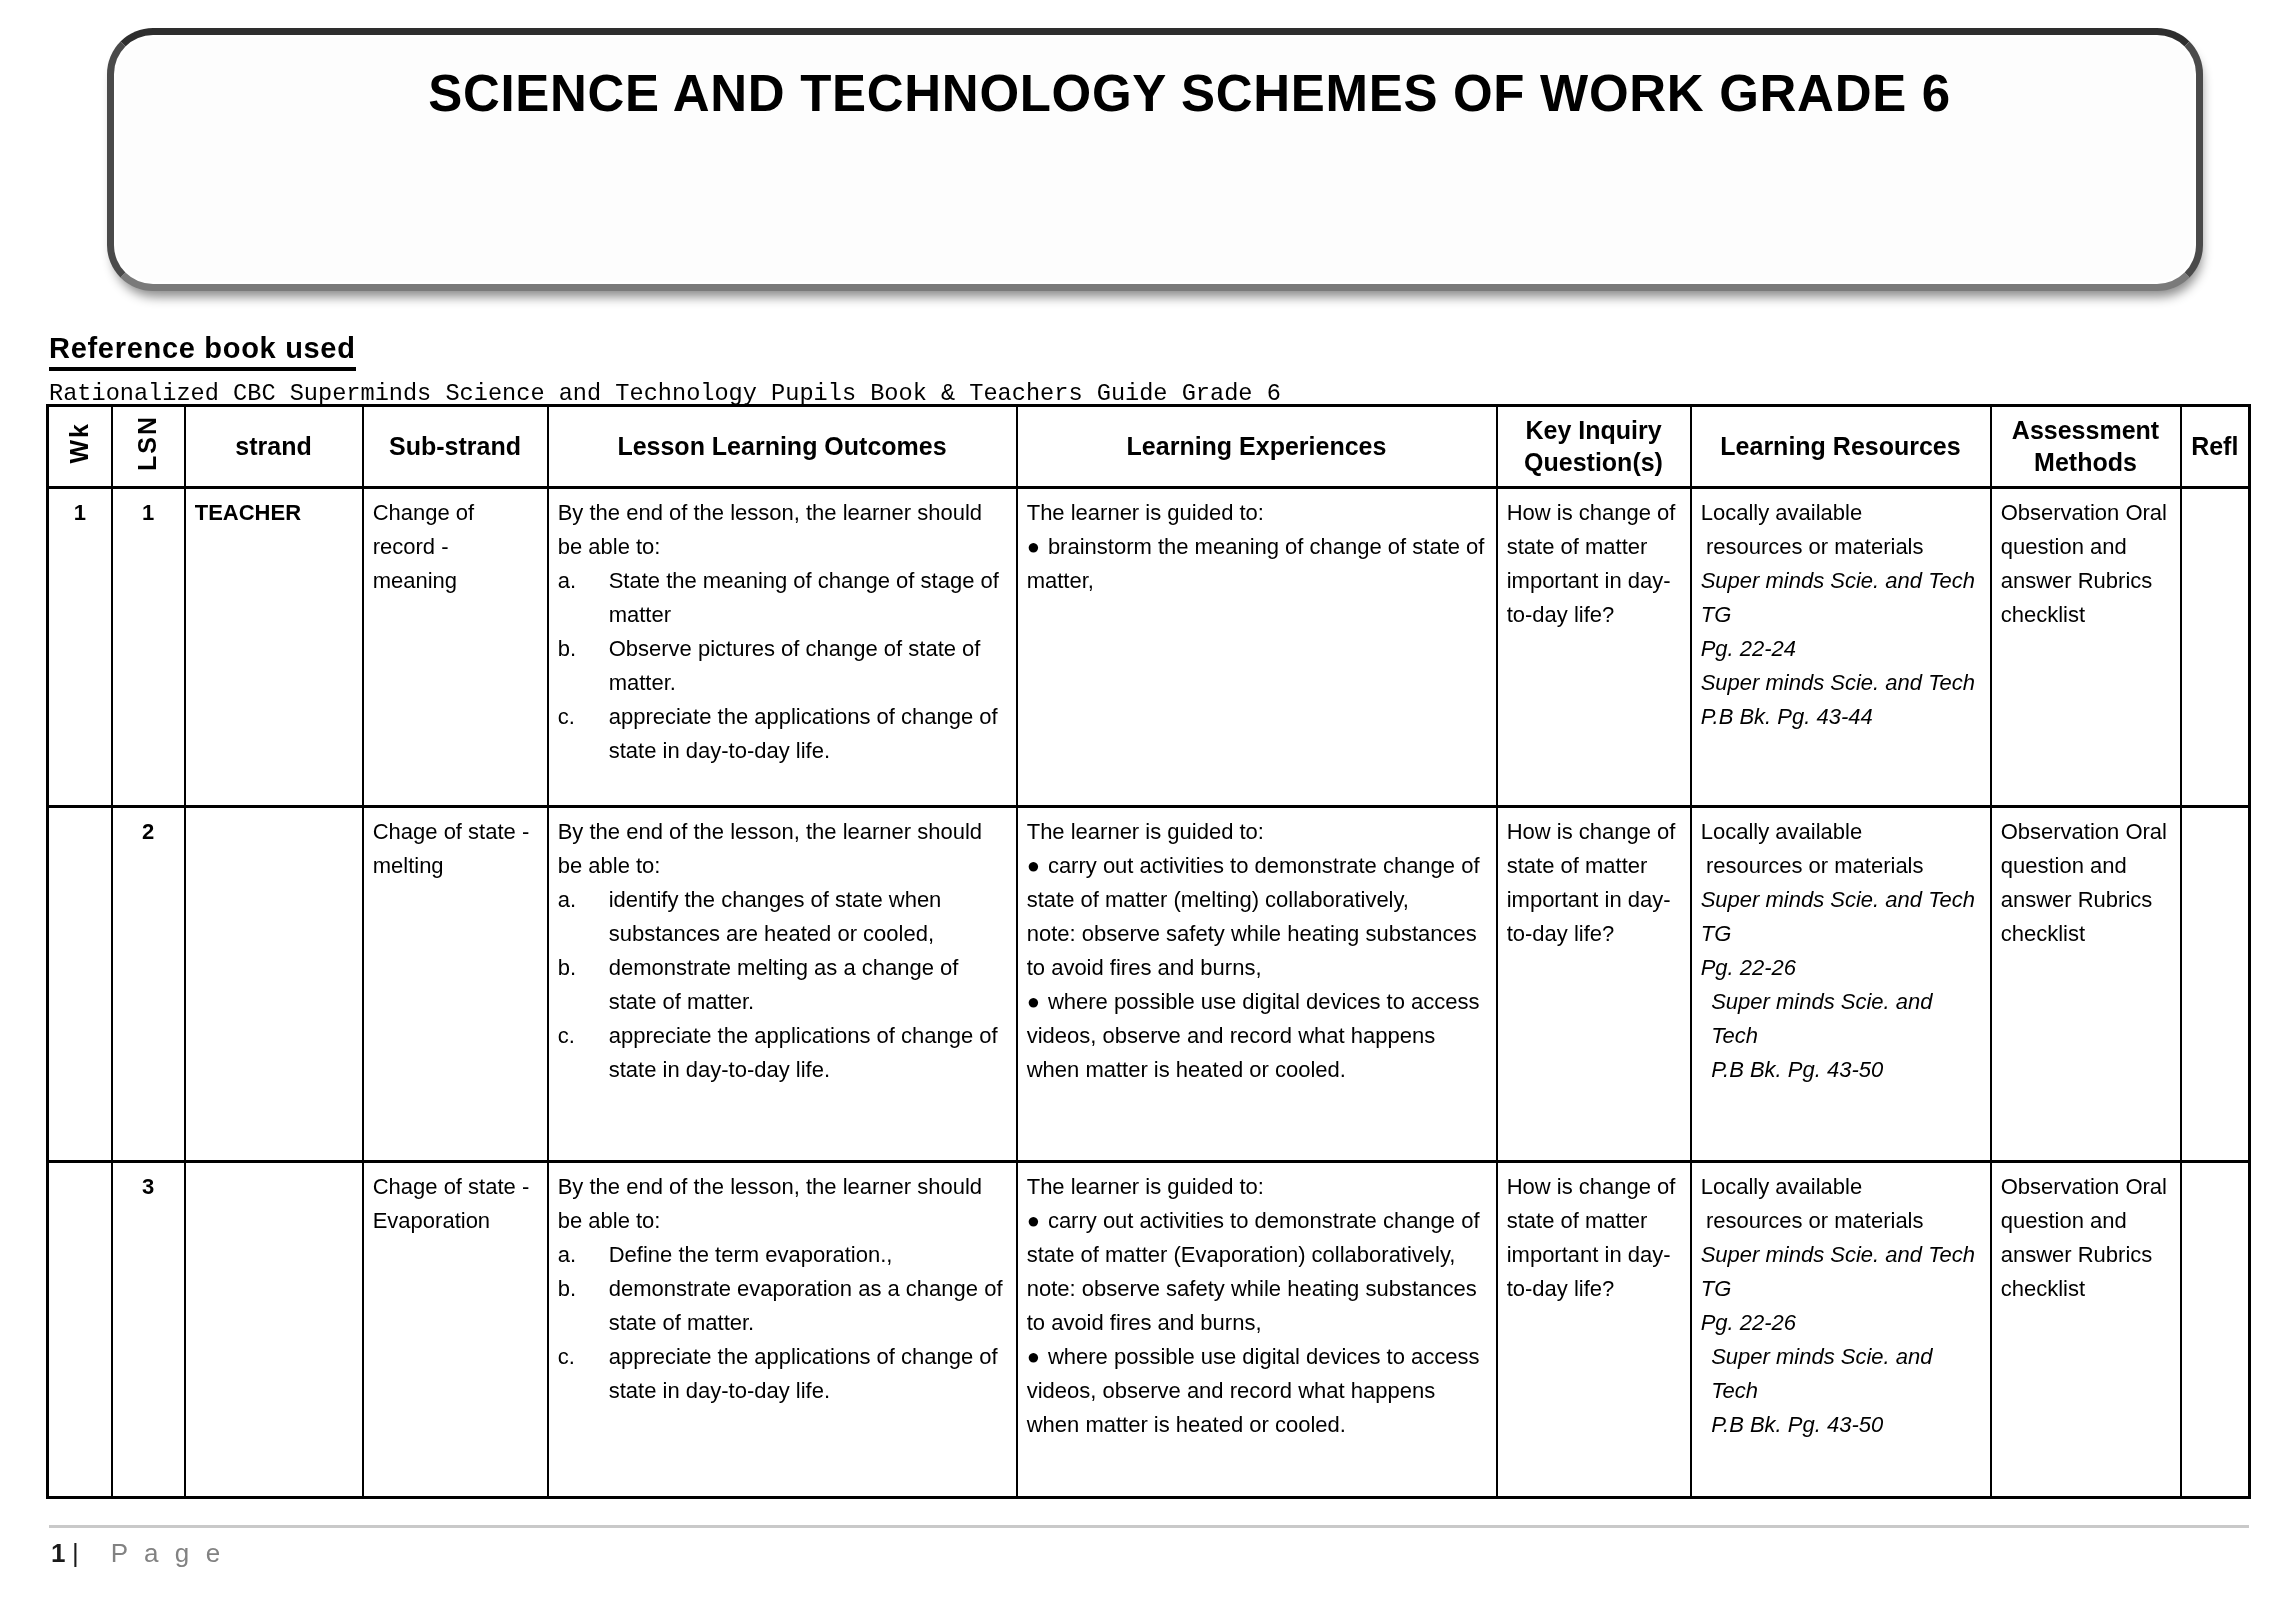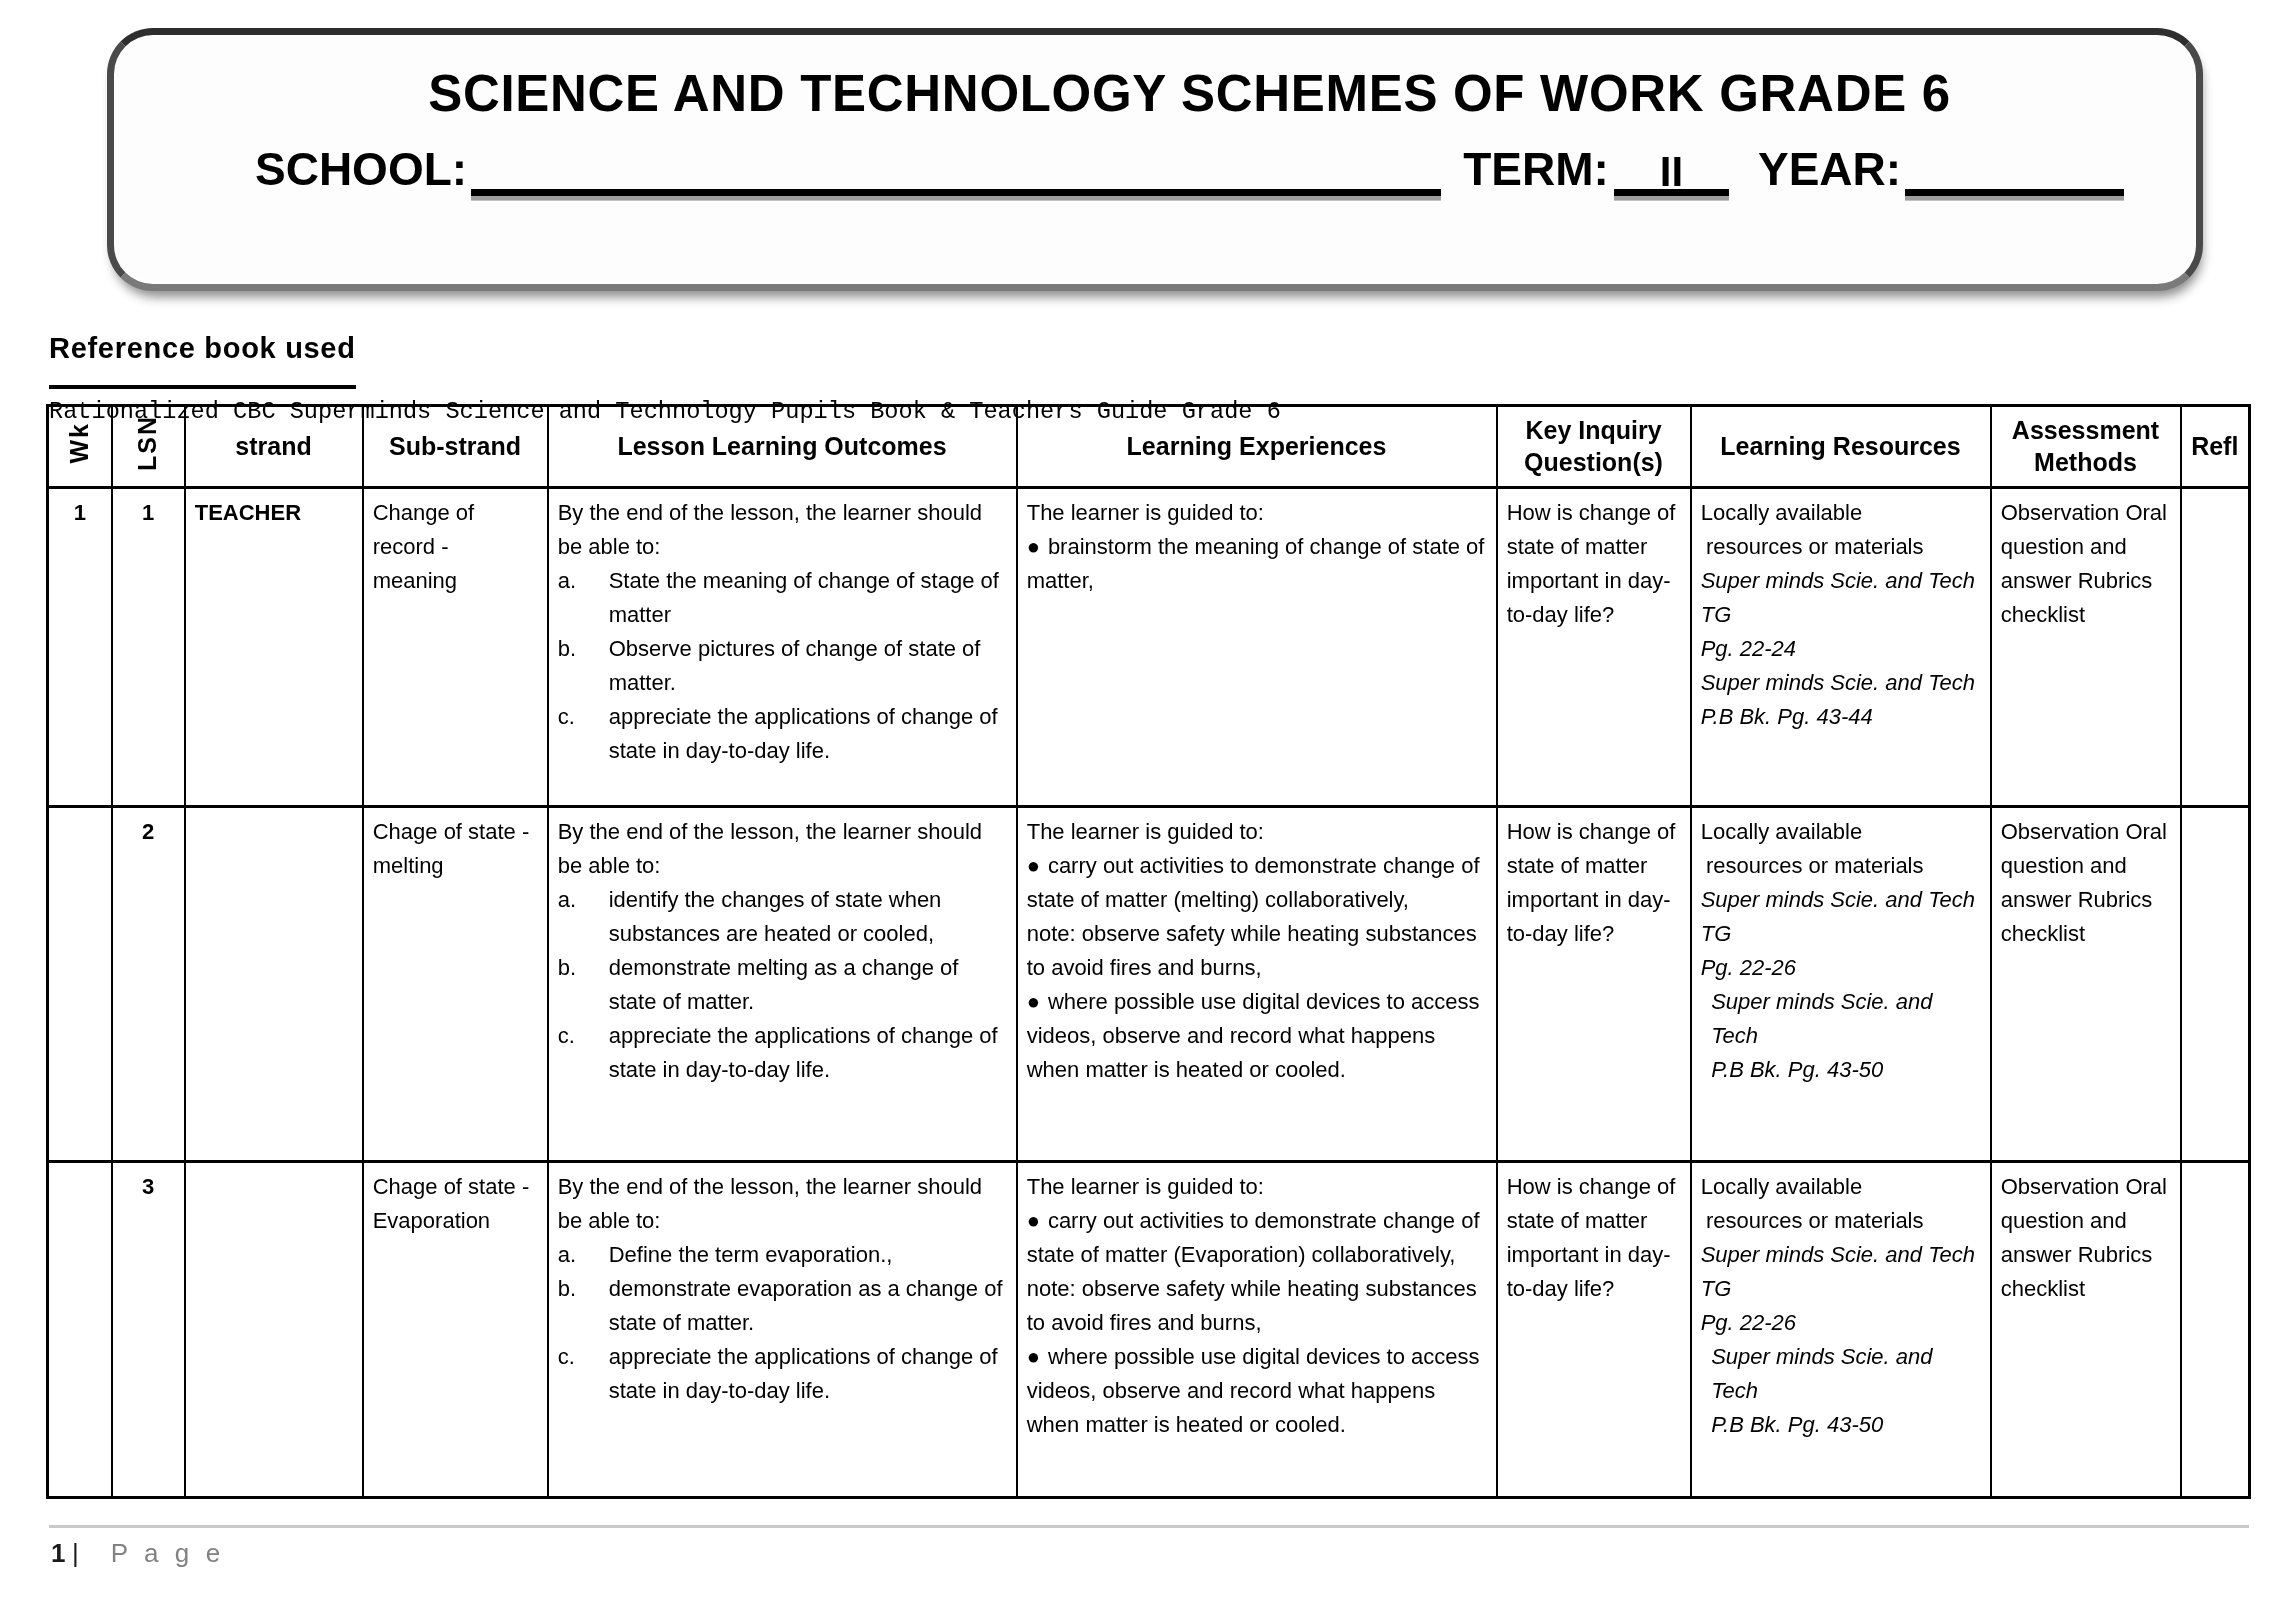--- a/index.html
+++ b/index.html
@@ -33,21 +33,21 @@
   .grow { flex: 1 1 auto; margin-left: 3.9px; }
   .term-blank { width: 115px; margin-left: 5.2px; text-align: center; font-size: 42px; font-weight: 900; line-height: 48px; }
   .year-blank { width: 219px; margin-left: 3.9px; }
   .term-label { margin-left: 22px; }
   .year-label { margin-left: 29px; }
 
   
   .ref-section { position: absolute; top: 332px; left: 49px; }
   .ref-heading {
     font-size: 29px; font-weight: 800; display: inline-block;
-    border-bottom: 4.6px solid #000; padding-bottom: 20px; letter-spacing: 0.7px;
+    border-bottom: 4.6px solid #000; padding-bottom: 2px; letter-spacing: 0.7px;
   }
   .ref-book { margin-top: 9.2px; font-size: 23.6px; font-family: Liberation Mono, monospace; }
 
   
   table.scheme {
     position: absolute; top: 404px; left: 46px; width: 2203px;
     border-collapse: collapse; table-layout: fixed;
     border: 3.9px solid #000;
   }
   .scheme th, .scheme td { border: 2px solid #000; vertical-align: top; }
@@ -83,28 +83,20 @@
   .page-pipe { margin: 0 7.9px 0 6.5px; font-weight: 400; color: #1a1a1a; }
   .page-word { color: #828282; letter-spacing: 4.6px; margin-left: 24px; }
 </style>
 </head>
 <body>
 
 <div class="page">
 
   <div class="header-box">
     <div class="doc-title">SCIENCE AND TECHNOLOGY SCHEMES OF WORK GRADE 6</div>
-    <div class="fill-line school-line">
-      <span>SCHOOL:</span>
-      <span class="blank grow"></span>
-      <span class="term-label">TERM:</span>
-      <span class="blank term-blank">II</span>
-      <span class="year-label">YEAR:</span>
-      <span class="blank year-blank"></span>
-    </div>
   </div>
 
   <div class="ref-section">
     <div class="ref-heading">Reference book used</div>
     <div class="ref-book">Rationalized CBC Superminds Science and Technology Pupils Book &amp; Teachers Guide Grade 6</div>
   </div>
 
   <table class="scheme">
     <colgroup>
       <col style="width:64px">

